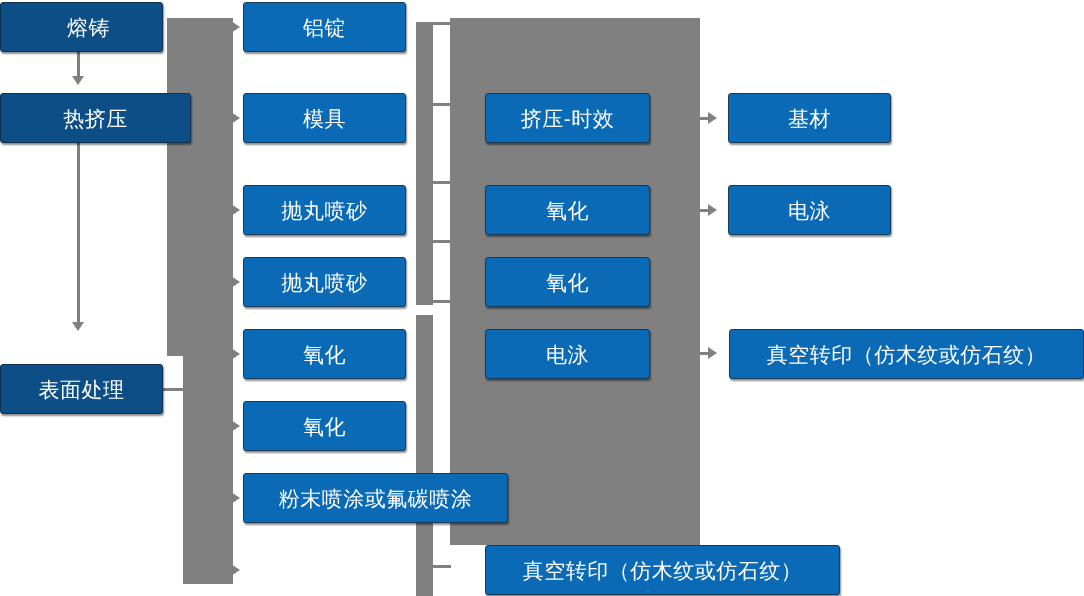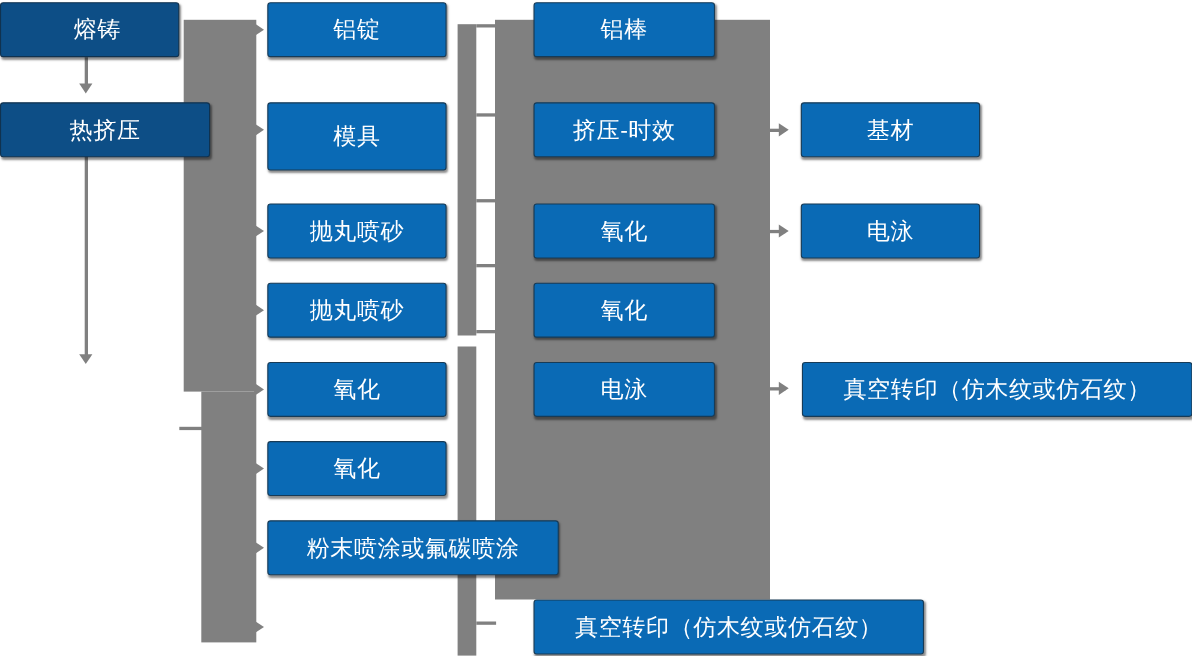--- a/index.html
+++ b/index.html
@@ -87,46 +87,46 @@
   <div class="arrow" style="left:708px;top:204px;"></div>
   <div class="stub" style="left:700px;top:352px;width:14px;height:3px;"></div>
   <div class="arrow" style="left:708px;top:347px;"></div>
 
   <div class="node dark" style="left:0px;top:2px;width:163px;height:50px;padding-left:14px;">
     <span>熔铸</span>
   </div>
   <div class="node dark" style="left:0px;top:93px;width:191px;height:50px;">
     <span>热挤压</span>
   </div>
+  <div class="node dark" style="left:0px;top:364px;width:163px;height:50px;">
+    <span>表面处理</span>
+  </div>
 
   <div class="node light" style="left:243px;top:2px;width:163px;height:50px;">
     <span>铝锭</span>
   </div>
-  <div class="node light" style="left:243px;top:93px;width:163px;height:62px;">
+  <div class="node light" style="left:243px;top:93px;width:163px;height:50px;">
     <span>模具</span>
   </div>
   <div class="node light" style="left:243px;top:185px;width:163px;height:50px;">
     <span>抛丸喷砂</span>
   </div>
   <div class="node light" style="left:243px;top:257px;width:163px;height:50px;">
     <span>抛丸喷砂</span>
   </div>
   <div class="node light" style="left:243px;top:329px;width:163px;height:50px;">
     <span>氧化</span>
   </div>
   <div class="node light" style="left:243px;top:401px;width:163px;height:50px;">
     <span>氧化</span>
   </div>
   <div class="node light" style="left:243px;top:473px;width:265px;height:50px;">
     <span>粉末喷涂或氟碳喷涂</span>
   </div>
 
-  <div class="node light" style="left:485px;top:2px;width:165px;height:50px;">
-    <span>铝棒</span>
-  </div>
   <div class="node light" style="left:485px;top:93px;width:165px;height:50px;">
     <span>挤压-时效</span>
   </div>
   <div class="node light" style="left:485px;top:185px;width:165px;height:50px;">
     <span>氧化</span>
   </div>
   <div class="node light" style="left:485px;top:257px;width:165px;height:50px;">
     <span>氧化</span>
   </div>
   <div class="node light" style="left:485px;top:329px;width:165px;height:50px;">

